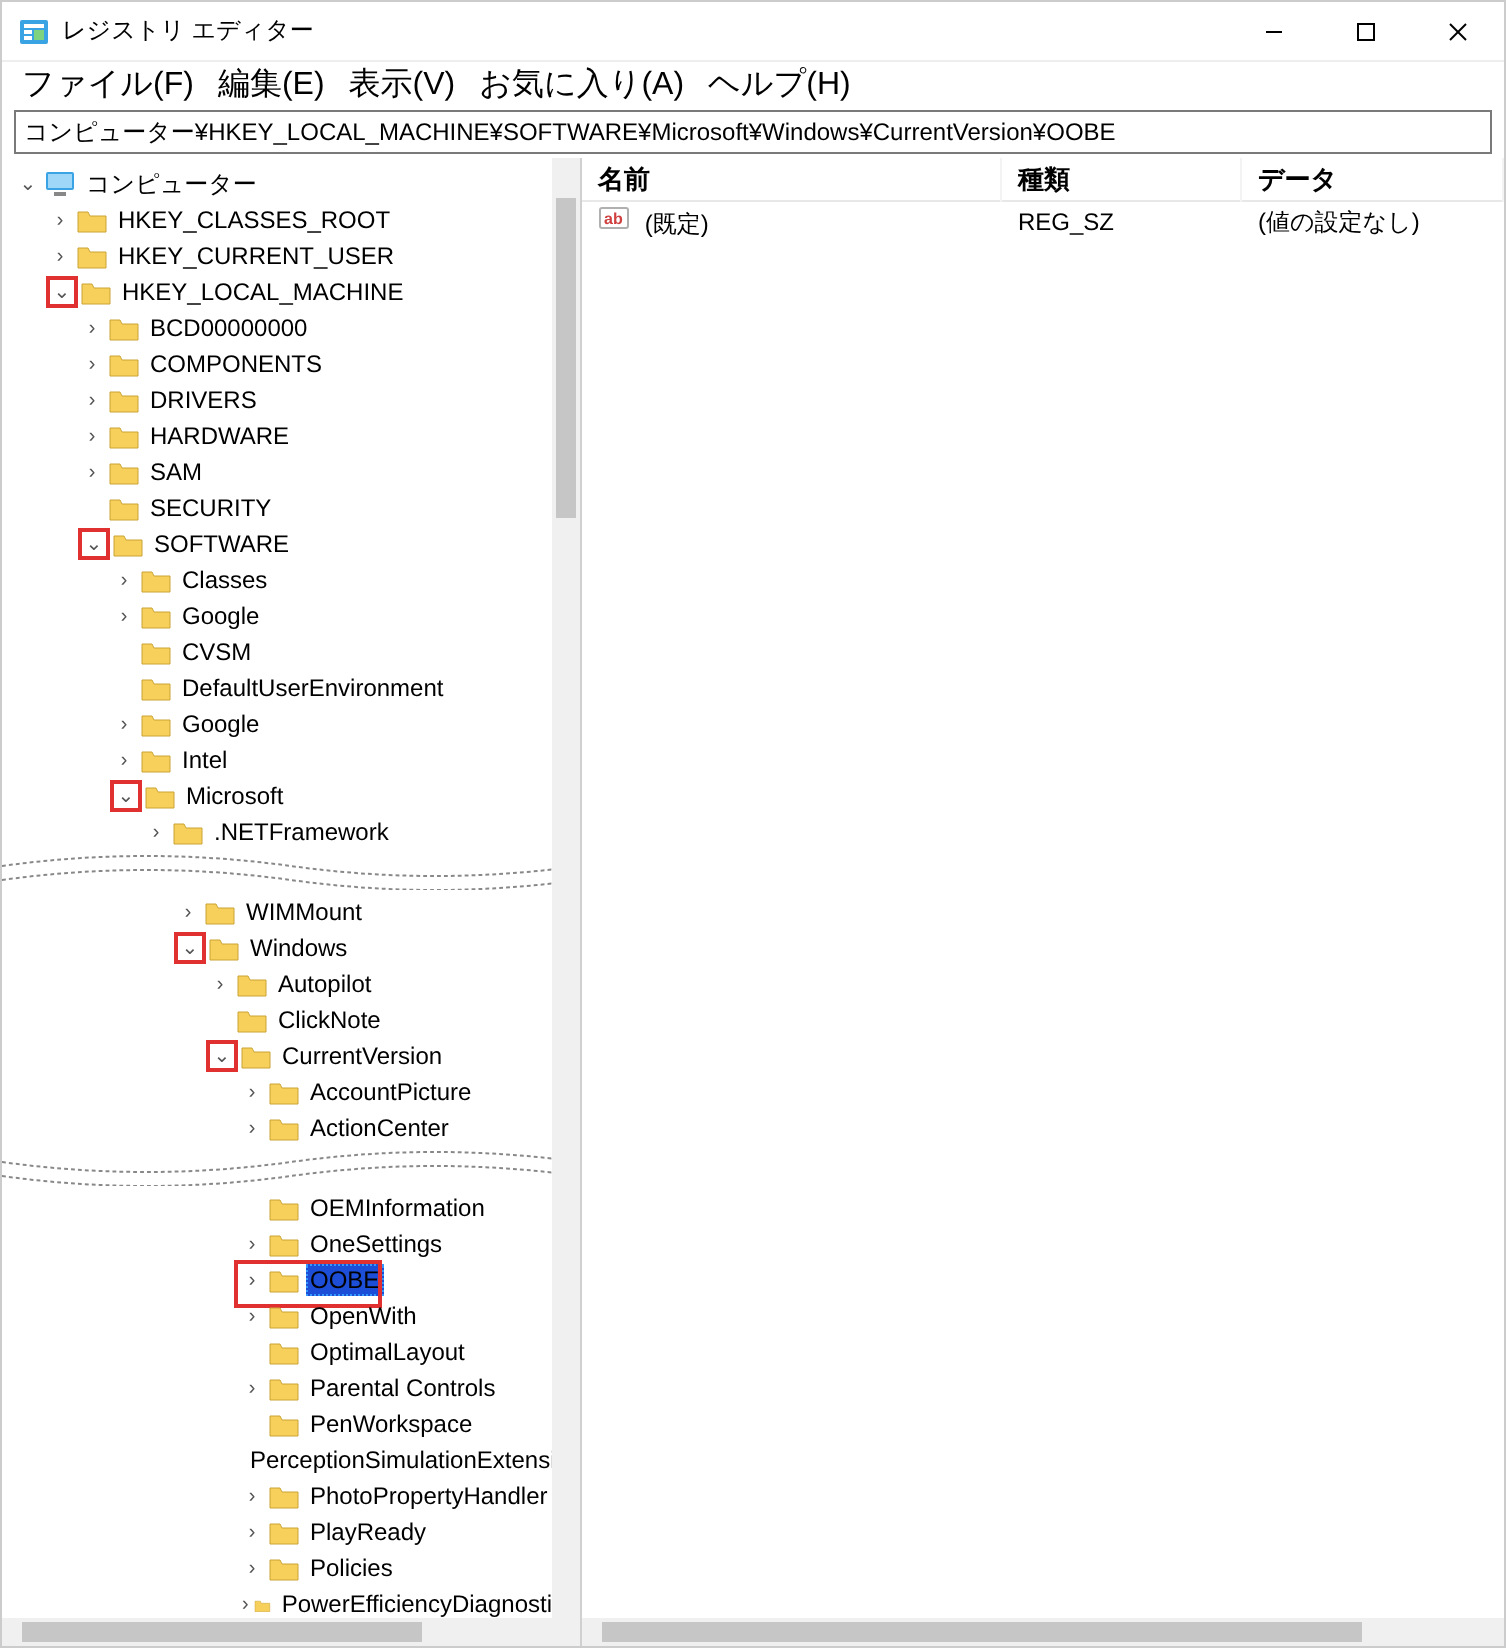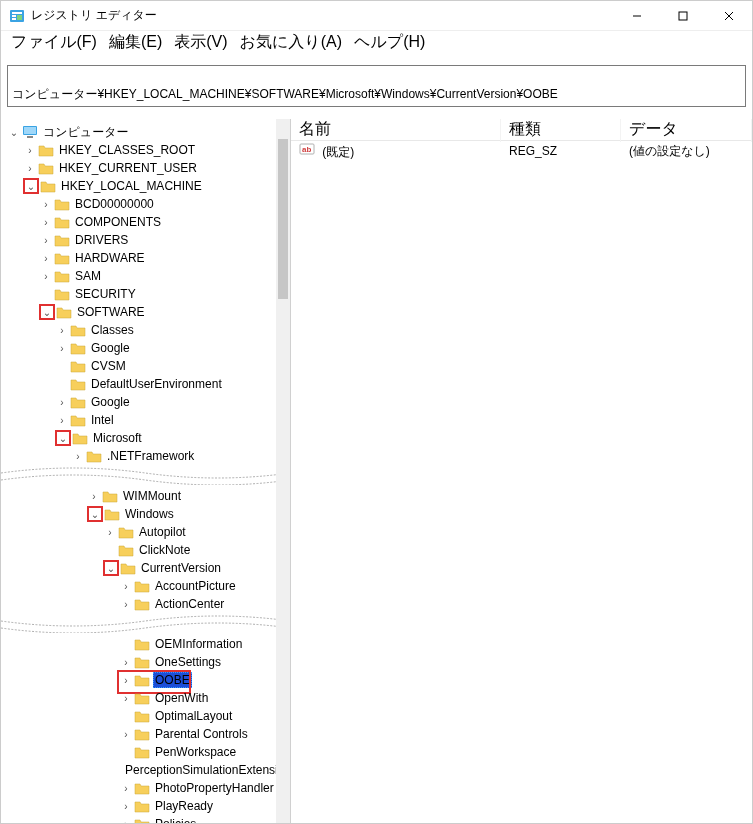--- a/index.html
+++ b/index.html
@@ -40,23 +40,23 @@
     display: flex;
     align-items: center;
     padding: 0 6px;
     gap: 4px;
     font-size: 16px;
   }
   .menubar .menu-item { padding: 2px 4px; }
   
   .addressbar {
     height: 22px;
-    margin: 12px 6px;
+    margin: 2px 6px;
     border: 1px solid #7a7a7a;
-    padding: 20px 4px;
+    padding: 2px 4px;
     font-size: 12px;
     overflow: hidden;
     white-space: nowrap;
   }
   
   .main {
     display: flex;
     height: calc(100% - 30px - 22px - 26px);
     position: relative;
   }
@@ -137,22 +137,23 @@
     position: relative;
     margin: 2px 0;
   }
   .cut svg { width: 100%; height: 100%; display: block; }
   
   .list-header {
     display: flex;
     height: 22px;
     align-items: center;
     border-bottom: 1px solid #e8e8e8;
-    font-size: 16px;
+    font-size: 13px;
     color: #000;
+    font-weight: bold;
   }
   .list-header .col {
     padding: 2px 8px;
     border-right: 1px solid #f3f3f3;
   }
   .col-name { width: 210px; }
   .col-type { width: 120px; }
   .col-data { flex: 1; }
   .list-body .row {
     display: flex;

